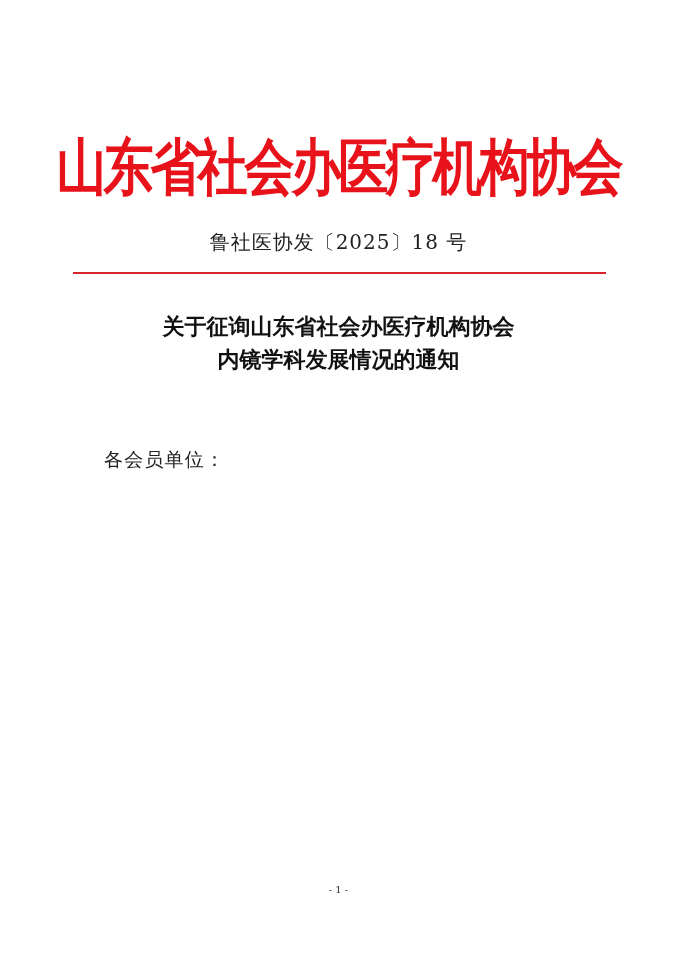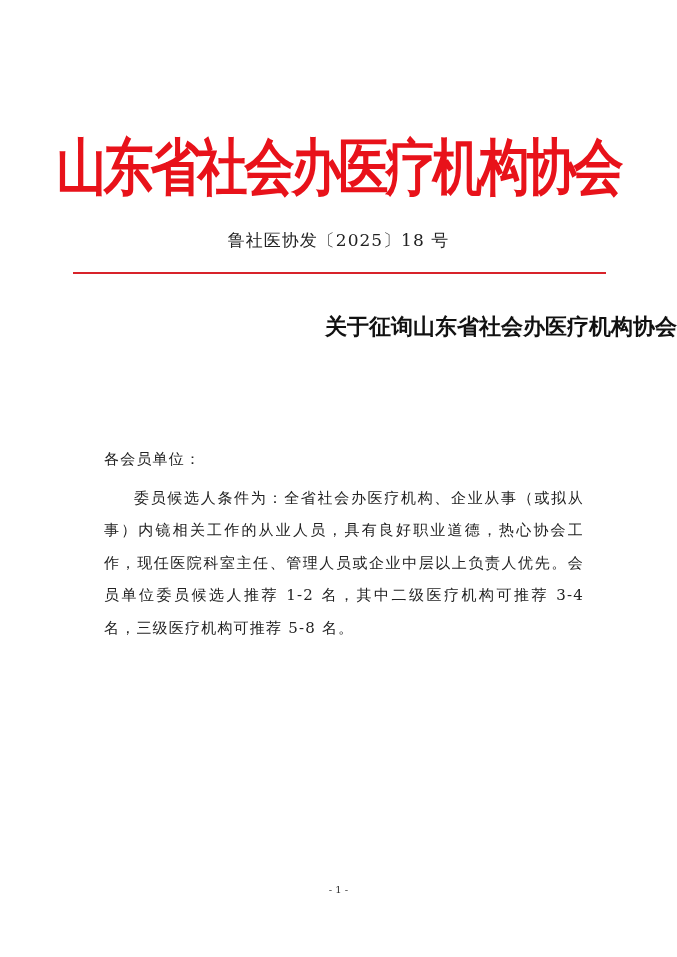--- a/index.html
+++ b/index.html
@@ -29,51 +29,51 @@
       line-height: 80px;
       transform: scaleY(1.22);
       transform-origin: center top;
     }
     .doc-number {
       position: absolute;
       left: 0;
       top: 229px;
       width: 677px;
       text-align: center;
-      font-size: 17px;
+      font-size: 20px;
       letter-spacing: 1px;
       color: #222;
     }
     .red-rule {
       position: absolute;
       left: 73px;
       top: 272px;
       width: 533px;
       height: 2px;
       background: #d8232a;
     }
     .title {
       position: absolute;
       left: 0;
       top: 310px;
       width: 677px;
-      text-align: right;
+      text-align: center;
       font-family: "DejaVu Sans", "Liberation Sans", sans-serif;
       font-size: 22px;
       font-weight: bold;
       line-height: 33px;
       color: #111;
     }
     .title div { margin: 0; }
     .body-text {
       position: absolute;
       left: 104px;
       top: 443px;
       width: 480px;
-      font-size: 15px;
+      font-size: 19px;
       line-height: 32.5px;
       letter-spacing: 1.2px;
       color: #222;
       text-align: justify;
     }
     .salutation {
       margin: 0 0 6px 0;
     }
     .para {
       margin: 0 0 5px 0;
@@ -93,20 +93,20 @@
 <body>
 
 <div class="masthead">山东省社会办医疗机构协会</div>
 
 <div class="doc-number">鲁社医协发〔2025〕18 号</div>
 
 <div class="red-rule"></div>
 
 <div class="title">
   <div>关于征询山东省社会办医疗机构协会</div>
+  <div>内镜学科发展情况的通知</div>
 </div>
 
 <div class="body-text">
   <p class="salutation">各会员单位：</p>
-  <p class="para">委员候选人条件为：全省社会办医疗机构、企业从事（或拟从事）内镜相关工作的从业人员，具有良好职业道德，热心协会工作，现任医院科室主任、管理人员或企业中层以上负责人优先。会员单位委员候选人推荐 1-2 名，其中二级医疗机构可推荐 3-4 名，三级医疗机构可推荐 5-8 名。</p>
 </div>
 
 <div class="page-num">- 1 -</div>
 
 </body></html>

